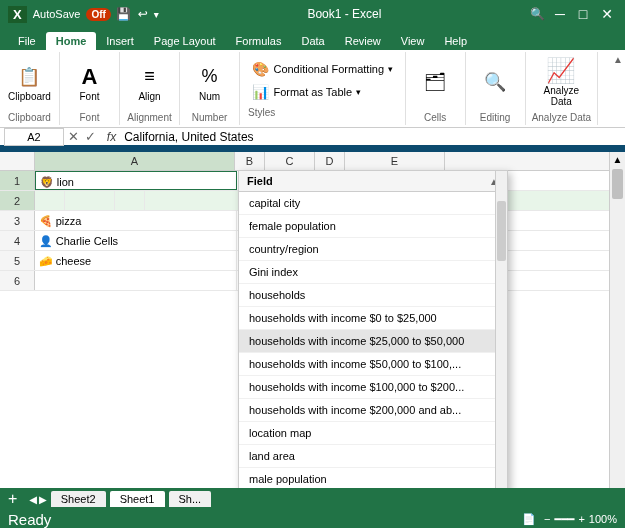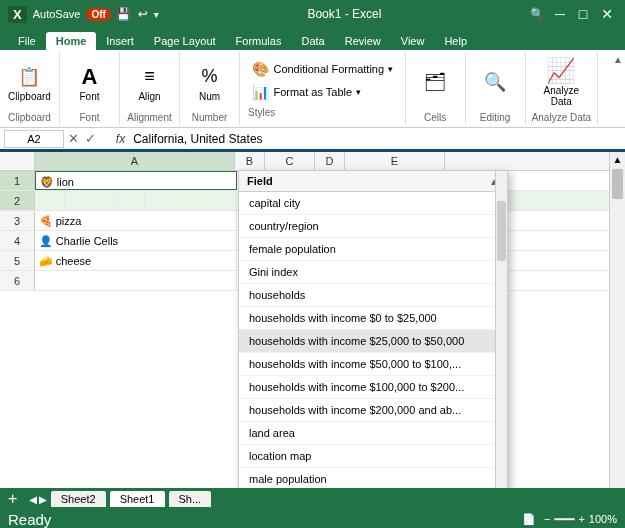--- a/index.html
+++ b/index.html
@@ -104,36 +104,36 @@
       cursor: pointer;
       padding: 2px 4px;
       font-size: 11px;
       white-space: nowrap;
     }
     .style-btn-icon { font-size: 14px; }
 
     
     .formula-bar {
       background: white;
-      border-bottom: 3px solid #0c4a6e;
+      border-bottom: 7px solid #0c4a6e;
       display: flex;
       align-items: center;
       height: 24px;
       padding: 0 4px;
       gap: 4px;
     }
     .cell-ref {
       width: 60px;
       border: 1px solid #ccc;
       padding: 2px 4px;
       font-size: 11px;
       text-align: center;
     }
     .formula-dividers { display: flex; gap: 6px; align-items: center; color: #666; font-size: 13px; }
-    .fx-label { font-size: 12px; color: #444; font-style: italic; margin-left: 16px; }
+    .fx-label { font-size: 12px; color: #444; font-style: italic; margin-left: 7px; }
     .formula-input { flex: 1; border: none; outline: none; font-size: 12px; padding: 0 4px; }
 
     
     .main-area {
       display: flex;
       height: calc(528px - 28px - 22px - 78px - 24px - 22px - 18px);
       position: relative;
     }
 
     
@@ -497,31 +497,31 @@
       </div>
     </div>
 
     <div class="dropdown-panel" style="position:absolute;top:18px;left:238px;width:270px;max-height:400px;overflow:hidden;box-shadow:3px 3px 8px rgba(0,0,0,0.25);">
       <div class="dropdown-header">
         <span>Field</span>
         <span class="dropdown-scroll-btn">▲</span>
       </div>
       <div class="dropdown-list">
         <div class="dropdown-item">capital city</div>
+        <div class="dropdown-item">female population</div>
         <div class="dropdown-item">country/region</div>
-        <div class="dropdown-item">female population</div>
         <div class="dropdown-item">Gini index</div>
         <div class="dropdown-item">households</div>
         <div class="dropdown-item">households with income $0 to $25,000</div>
         <div class="dropdown-item highlighted">households with income $25,000 to $50,000</div>
         <div class="dropdown-item">households with income $50,000 to $100,...</div>
         <div class="dropdown-item">households with income $100,000 to $200...</div>
         <div class="dropdown-item">households with income $200,000 and ab...</div>
+        <div class="dropdown-item">location map</div>
         <div class="dropdown-item">land area</div>
-        <div class="dropdown-item">location map</div>
         <div class="dropdown-item">male population</div>
 
       </div>
 
       <div style="position:absolute;right:0;top:0;bottom:0;width:12px;background:#f0f0f0;border-left:1px solid #ccc;display:flex;flex-direction:column;">
         <div style="height:20px;background:#ccc;margin:2px 1px;border-radius:2px;margin-top:30px;height:60px;"></div>
       </div>
     </div>
 
     <div class="v-scrollbar" style="position:absolute;right:0;top:0;bottom:0;width:16px;background:#f0f0f0;border-left:1px solid #ccc;">

